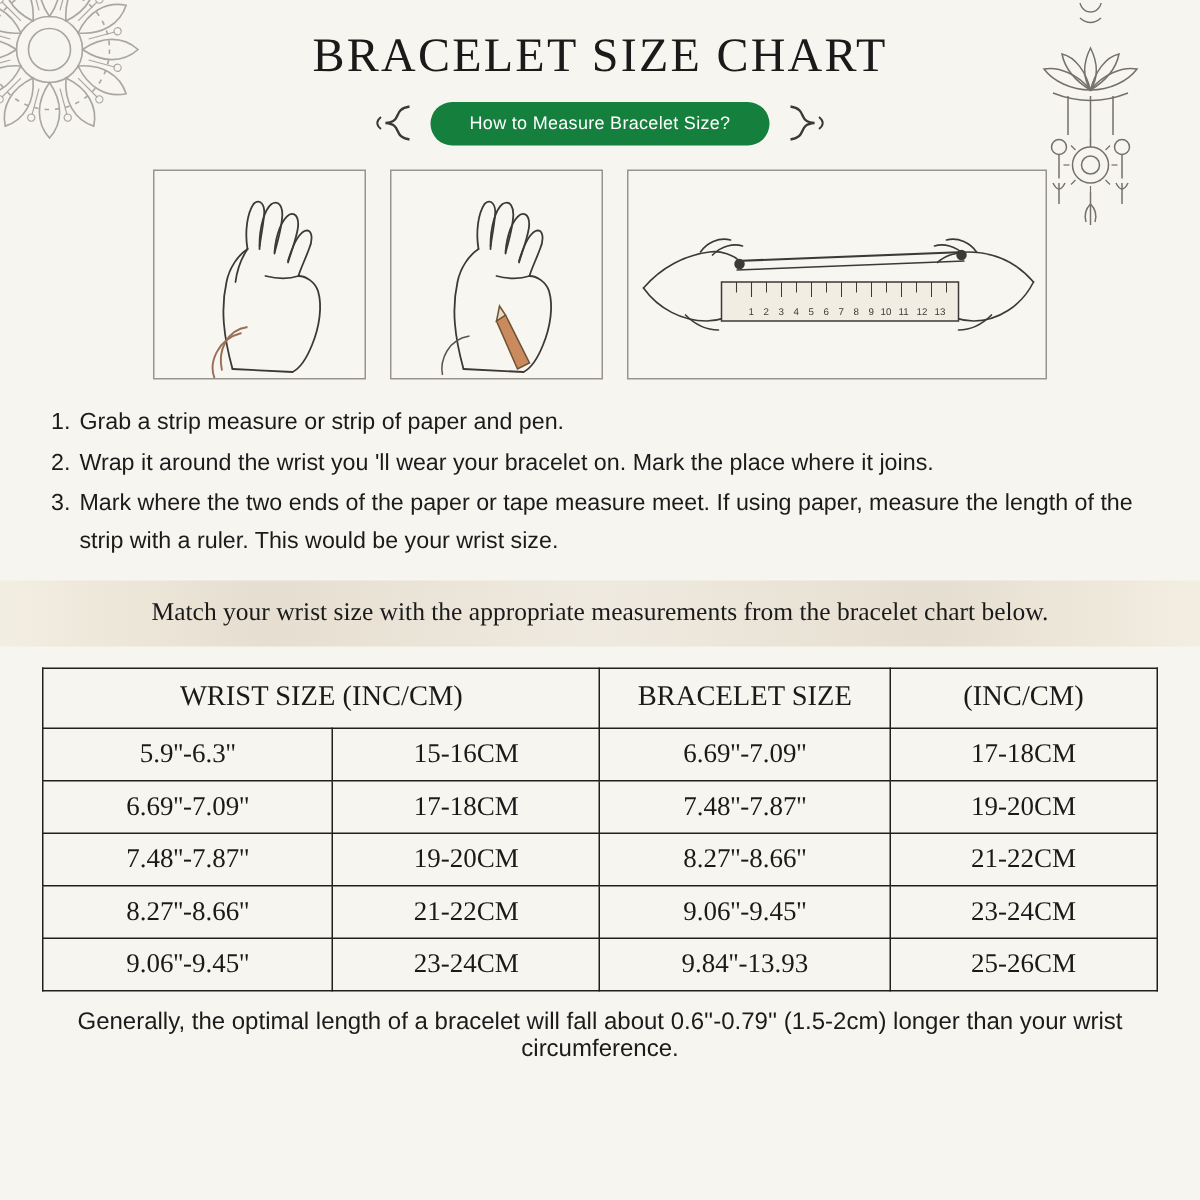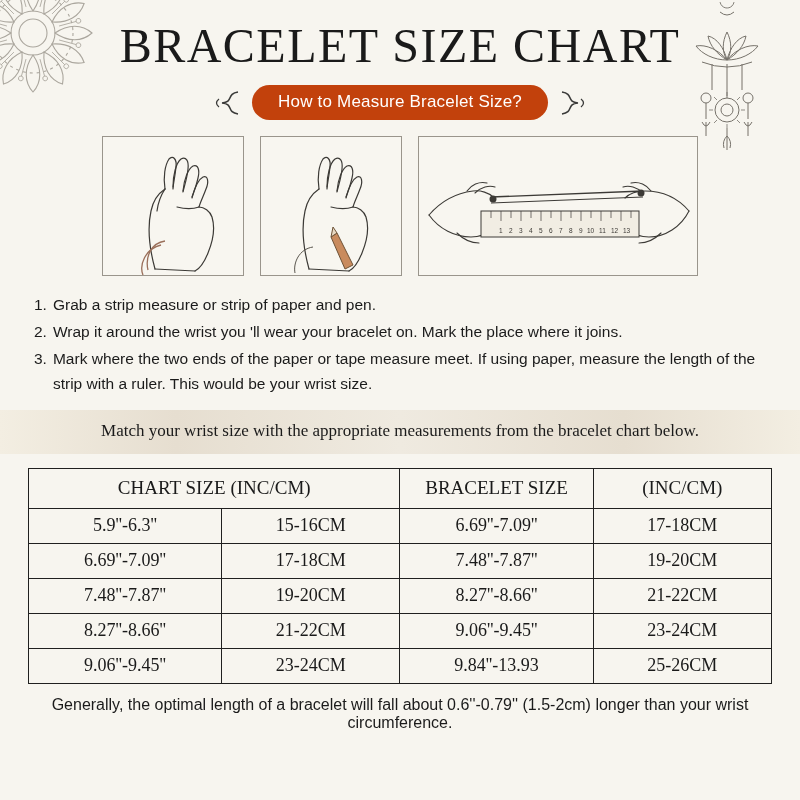--- a/index.html
+++ b/index.html
@@ -25,41 +25,41 @@
     position: absolute;
     top: 2px; right: 18px;
     width: 110px; height: 160px;
     opacity: .75;
     pointer-events: none;
   }
 
   
   .title {
     text-align: center;
-    font-size: 48px;
+    font-size: 32px;
     letter-spacing: 1.5px;
     font-weight: 400;
     padding-top: 18px;
     margin: 0;
     font-family: "Liberation Serif", serif;
   }
 
   .subtitle-row {
     display: flex;
     align-items: center;
     justify-content: center;
     gap: 10px;
     margin-top: 12px;
   }
   .pill {
-    background: #c2410c;
+    background: #15803d;
     color: #fff;
     border-radius: 20px;
     padding: 7px 26px 8px;
-    font-size: 17px;
+    font-size: 12px;
     font-family: "Liberation Sans", sans-serif;
     letter-spacing: .2px;
     white-space: nowrap;
   }
   .flourish { width: 30px; height: 30px; opacity: .85; }
   .flourish.right { transform: scaleX(-1); }
 
   
   .illus-row {
     display: flex;
@@ -404,21 +404,21 @@
     <span class="step-text">Mark where the two ends of the paper or tape measure meet. If using paper, measure the length of the strip with a ruler. This would be your wrist size.</span>
   </div>
 </div>
 
 <div class="banner">Match your wrist size with the appropriate measurements from the bracelet chart below.</div>
 
 <div class="table-wrap">
   <table>
     <thead>
       <tr>
-        <th class="col-a" colspan="2">CHART SIZE (INC/CM)</th>
+        <th class="col-a" colspan="2">WRIST SIZE (INC/CM)</th>
         <th class="col-c">BRACELET SIZE</th>
         <th class="col-d">(INC/CM)</th>
       </tr>
     </thead>
     <tbody>
       <tr>
         <td class="col-a">5.9''-6.3''</td>
         <td class="col-b">15-16CM</td>
         <td class="col-c">6.69''-7.09''</td>
         <td class="col-d">17-18CM</td>

